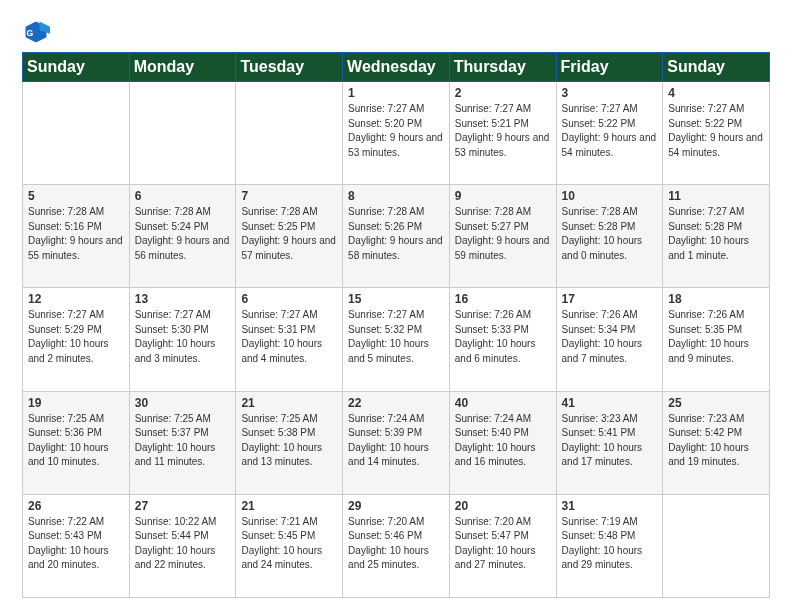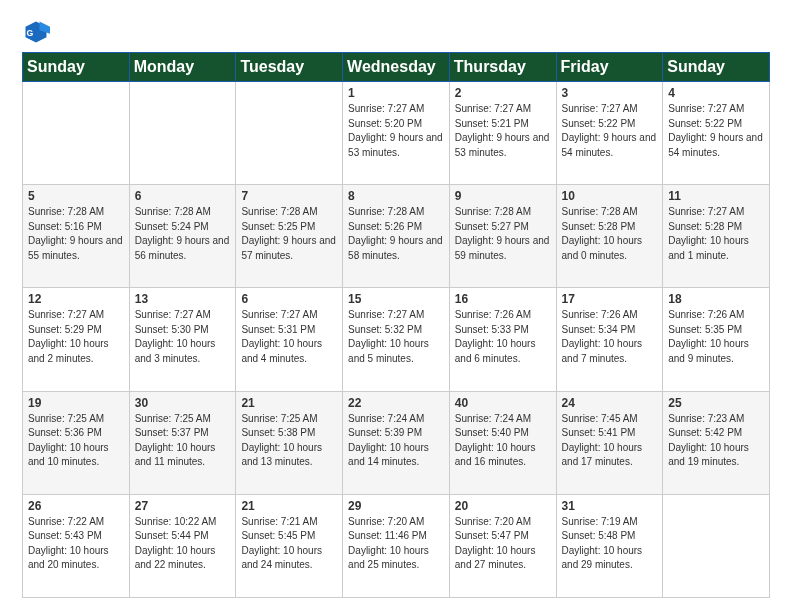--- a/index.html
+++ b/index.html
@@ -298,22 +298,22 @@
 and 14 minutes.</div>
           </td>
           <td>
             <span class="day-num">40</span>
             <div class="day-info">Sunrise: 7:24 AM
 Sunset: 5:40 PM
 Daylight: 10 hours
 and 16 minutes.</div>
           </td>
           <td>
-            <span class="day-num">24</span>
-            <div class="day-info">Sunrise: 7:45 AM
+            <span class="day-num">41</span>
+            <div class="day-info">Sunrise: 3:23 AM
 Sunset: 5:41 PM
 Daylight: 10 hours
 and 17 minutes.</div>
           </td>
           <td>
             <span class="day-num">25</span>
             <div class="day-info">Sunrise: 7:23 AM
 Sunset: 5:42 PM
 Daylight: 10 hours
 and 19 minutes.</div>
@@ -337,21 +337,21 @@
           <td>
             <span class="day-num">21</span>
             <div class="day-info">Sunrise: 7:21 AM
 Sunset: 5:45 PM
 Daylight: 10 hours
 and 24 minutes.</div>
           </td>
           <td>
             <span class="day-num">29</span>
             <div class="day-info">Sunrise: 7:20 AM
-Sunset: 11:46 PM
+Sunset: 5:46 PM
 Daylight: 10 hours
 and 25 minutes.</div>
           </td>
           <td>
             <span class="day-num">20</span>
             <div class="day-info">Sunrise: 7:20 AM
 Sunset: 5:47 PM
 Daylight: 10 hours
 and 27 minutes.</div>
           </td>

